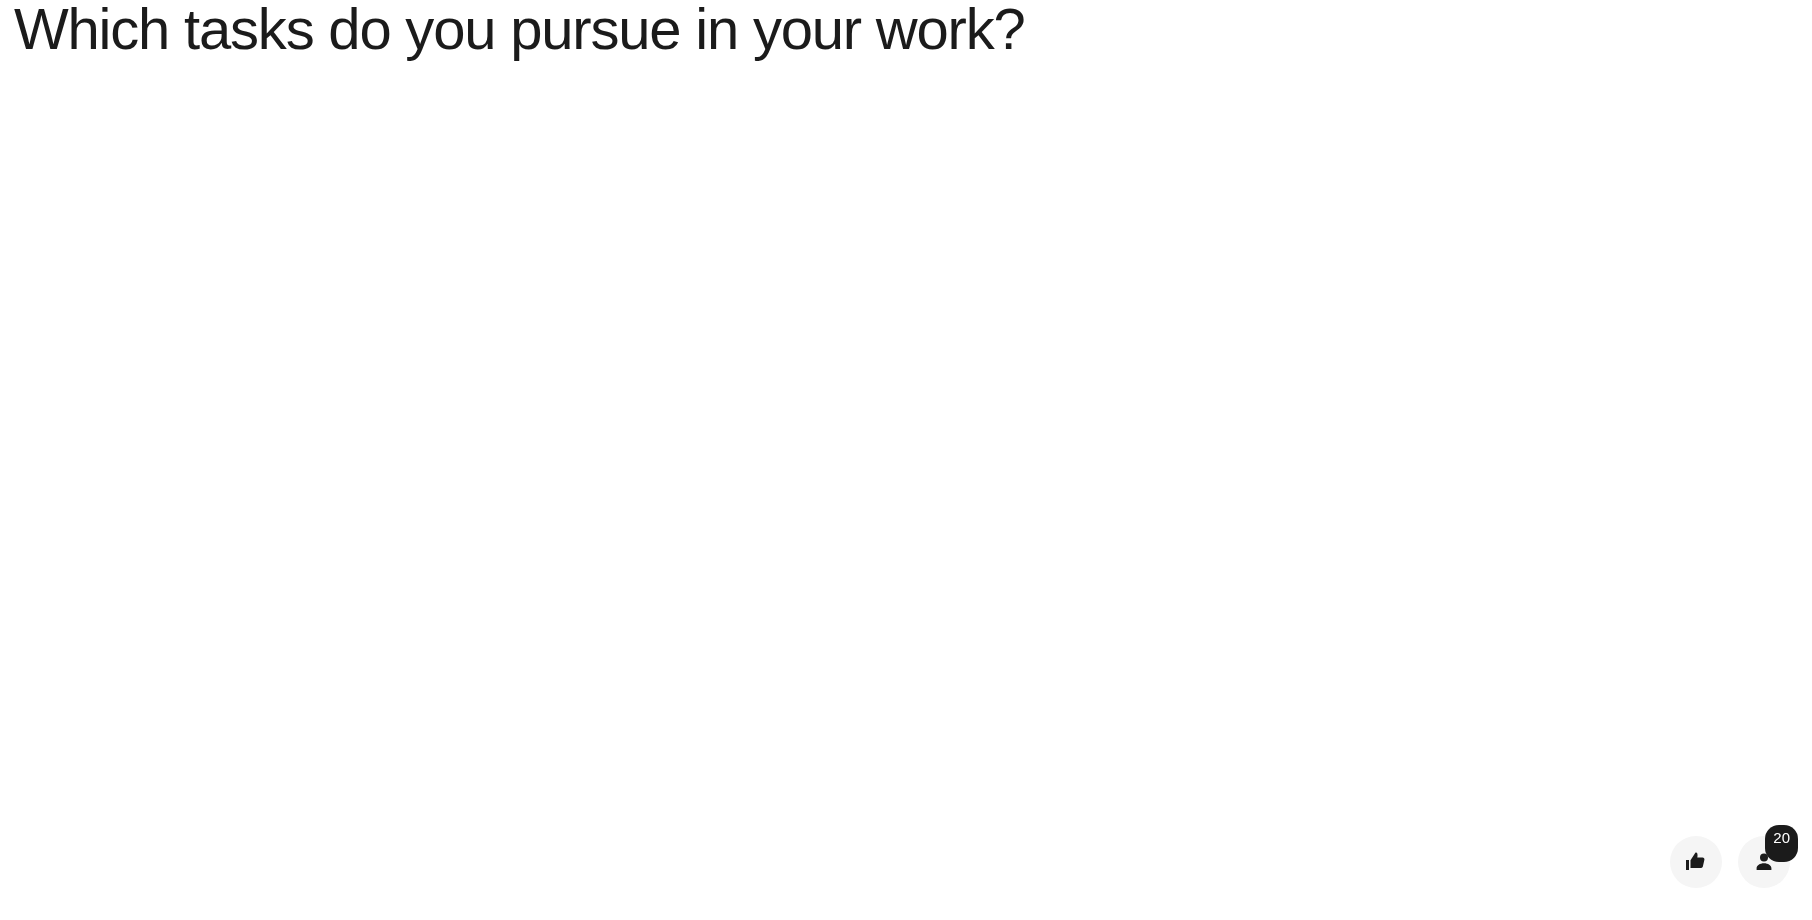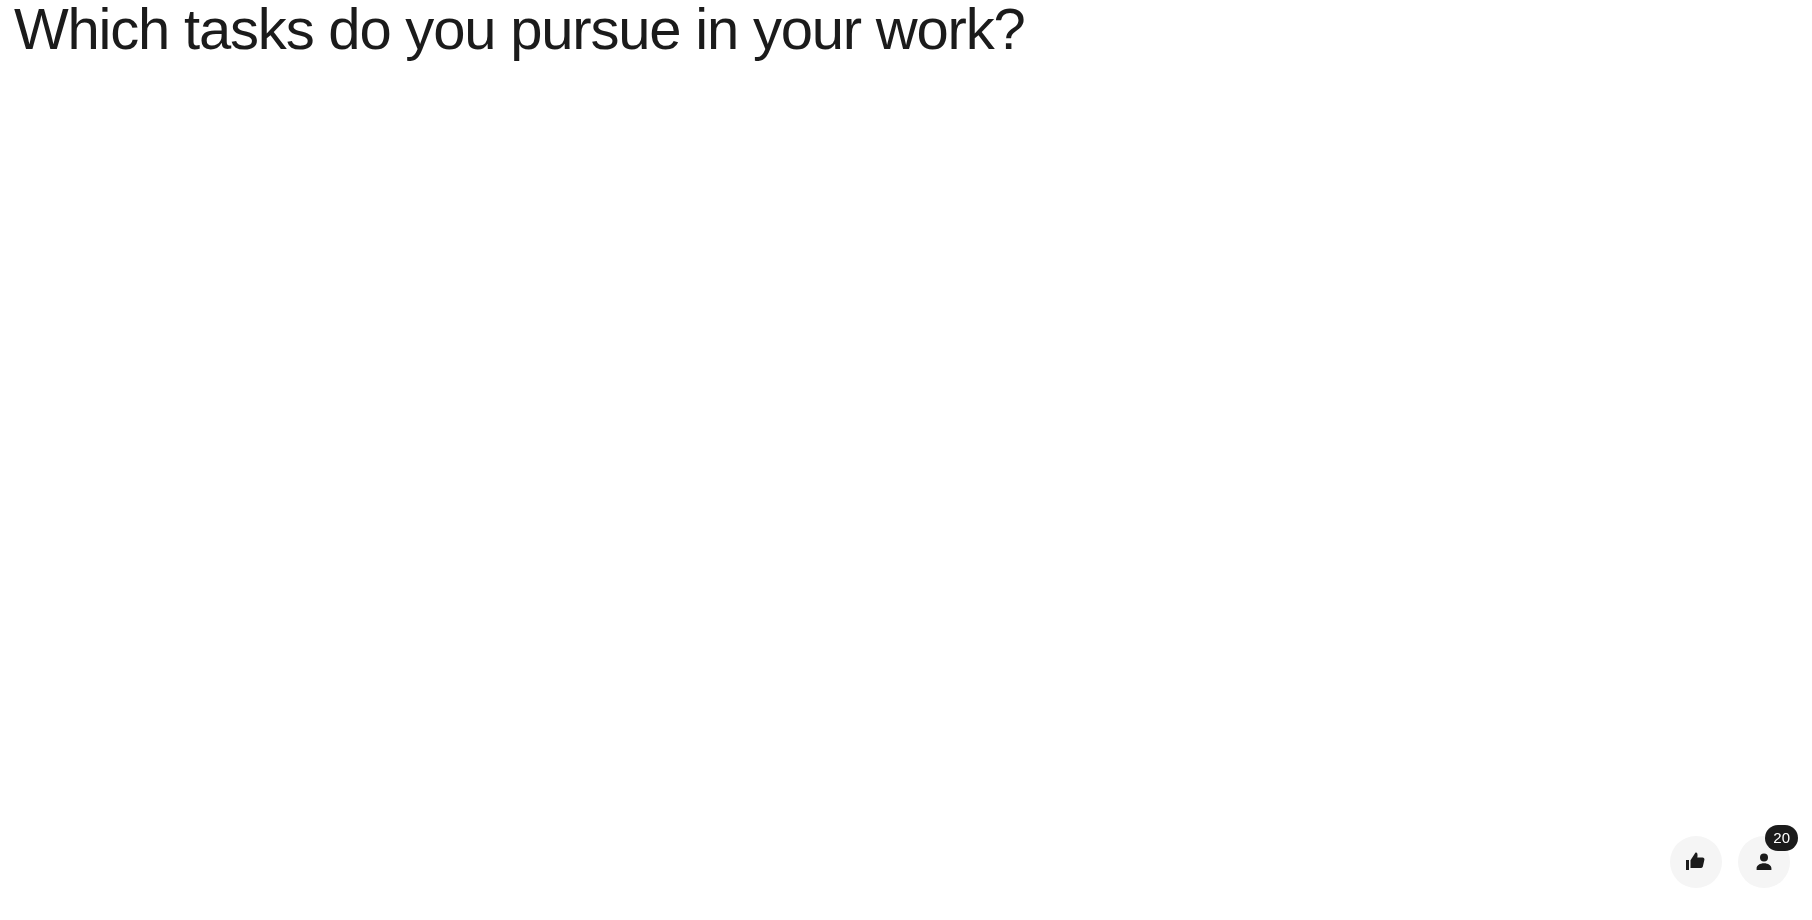--- a/index.html
+++ b/index.html
@@ -65,21 +65,21 @@
     cursor: pointer;
     border: none;
     padding: 0;
   }
   .round-btn svg { display: block; }
   .badge {
     position: absolute;
     top: -11px;
     right: -8px;
     min-width: 20px;
-    height: 26px;
+    height: 37px;
     padding: 0 8px;
     border-radius: 14px;
     background: #1b1b1b;
     color: #ffffff;
     font-size: 15px;
     line-height: 25px;
     text-align: center;
     font-family: "Liberation Sans", sans-serif;
     box-sizing: border-box;
   }

